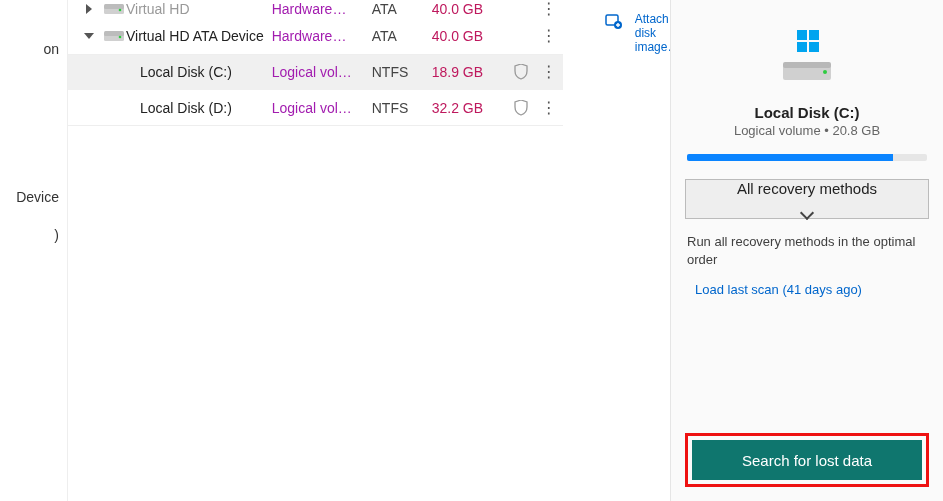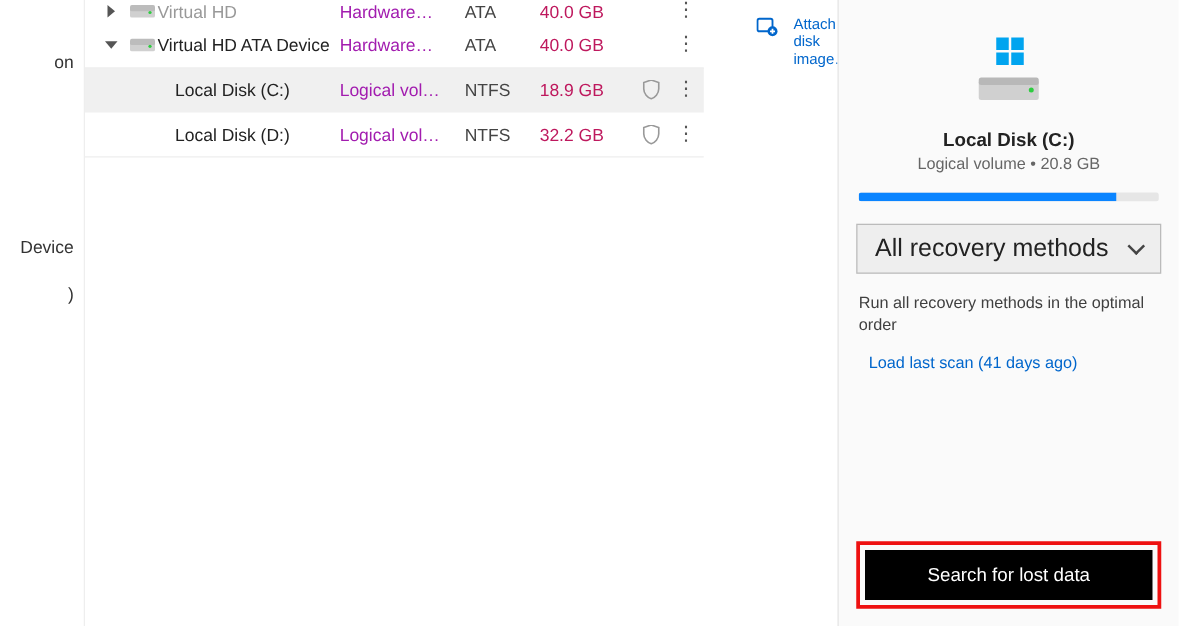--- a/index.html
+++ b/index.html
@@ -85,30 +85,30 @@
   .rp-title { text-align:center; font-weight:600; font-size:15px; margin-top:2px;}
   .rp-sub   { text-align:center; color:#666; font-size:13px; margin-top:2px;}
   .progress {
     height:7px; background:#e6e6e6; border-radius:2px; margin:16px 2px 18px;
     position:relative; overflow:hidden;
   }
   .progress .bar { height:100%; background:#0a84ff; width:86%; }
   .dropdown {
     height:40px; border:1px solid #bbb; background:#eee;
     display:flex; align-items:center; justify-content:space-between;
-    padding:0 14px; cursor:pointer; font-size:20px;
+    padding:0 14px; cursor:pointer; font-size:15px;flex-direction:column;
   }
   .helper { color:#404040; font-size:13px; margin:14px 2px 8px; line-height:1.35;}
   .link { color:#0066cc; font-size:13px; cursor:pointer; margin:6px 10px;}
   .spacer { flex:1; }
   .cta-wrap {
     border:3px solid #e11; padding:4px;
   }
   .cta {
-    height:40px; background:#000000; color:#fff;
+    height:40px; background:#0f766e; color:#fff;
     display:flex; align-items:center; justify-content:center;
     font-size:15px; cursor:pointer;
   }
 
   
   .tri { width:0;height:0;border-left:5px solid transparent;border-right:5px solid transparent;border-top:6px solid #555;}
   .tri-right{ width:0;height:0;border-top:5px solid transparent;border-bottom:5px solid transparent;border-left:6px solid #555;}
   .dots { font-size:16px; color:#555; line-height:0; letter-spacing:0;}
   .chev { width:10px;height:10px;border-right:2px solid #444;border-bottom:2px solid #444; transform:rotate(45deg); margin-top:-4px;}
 </style>

